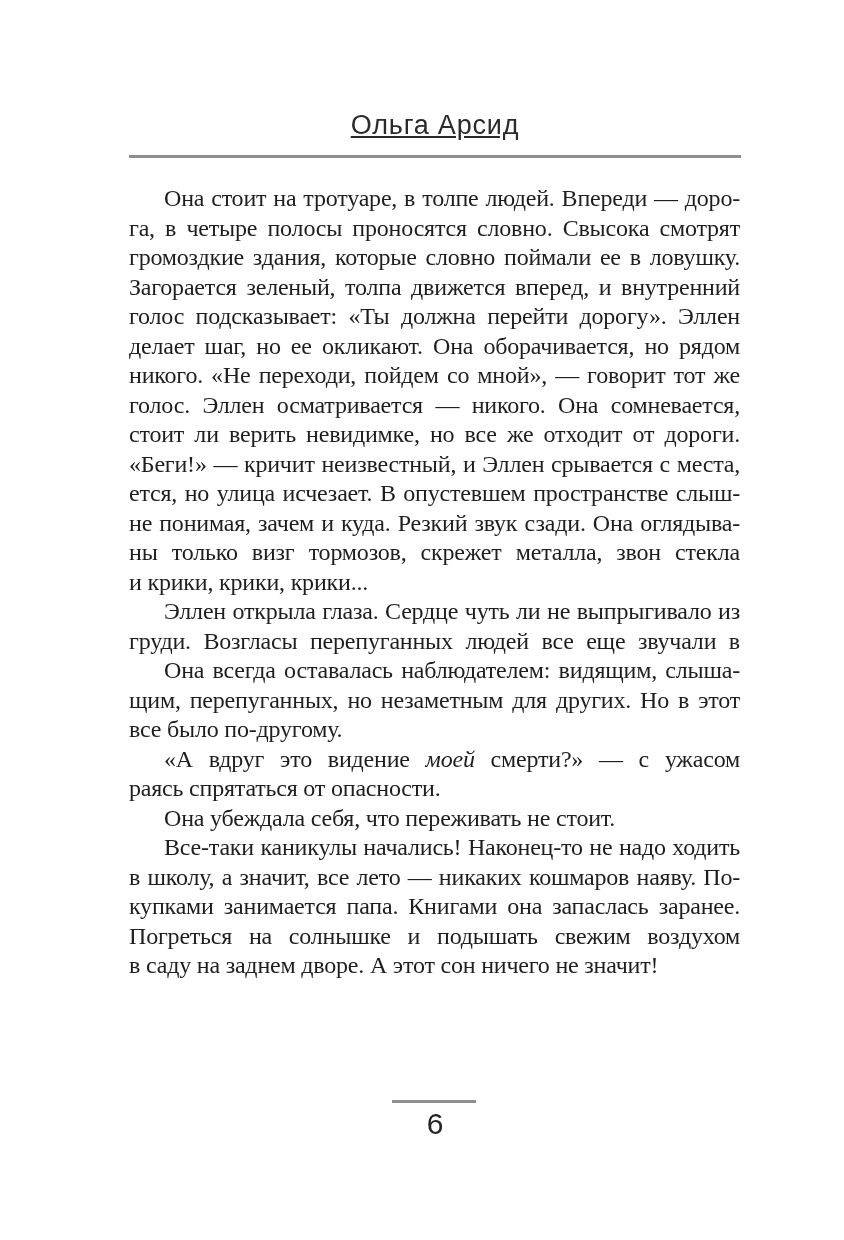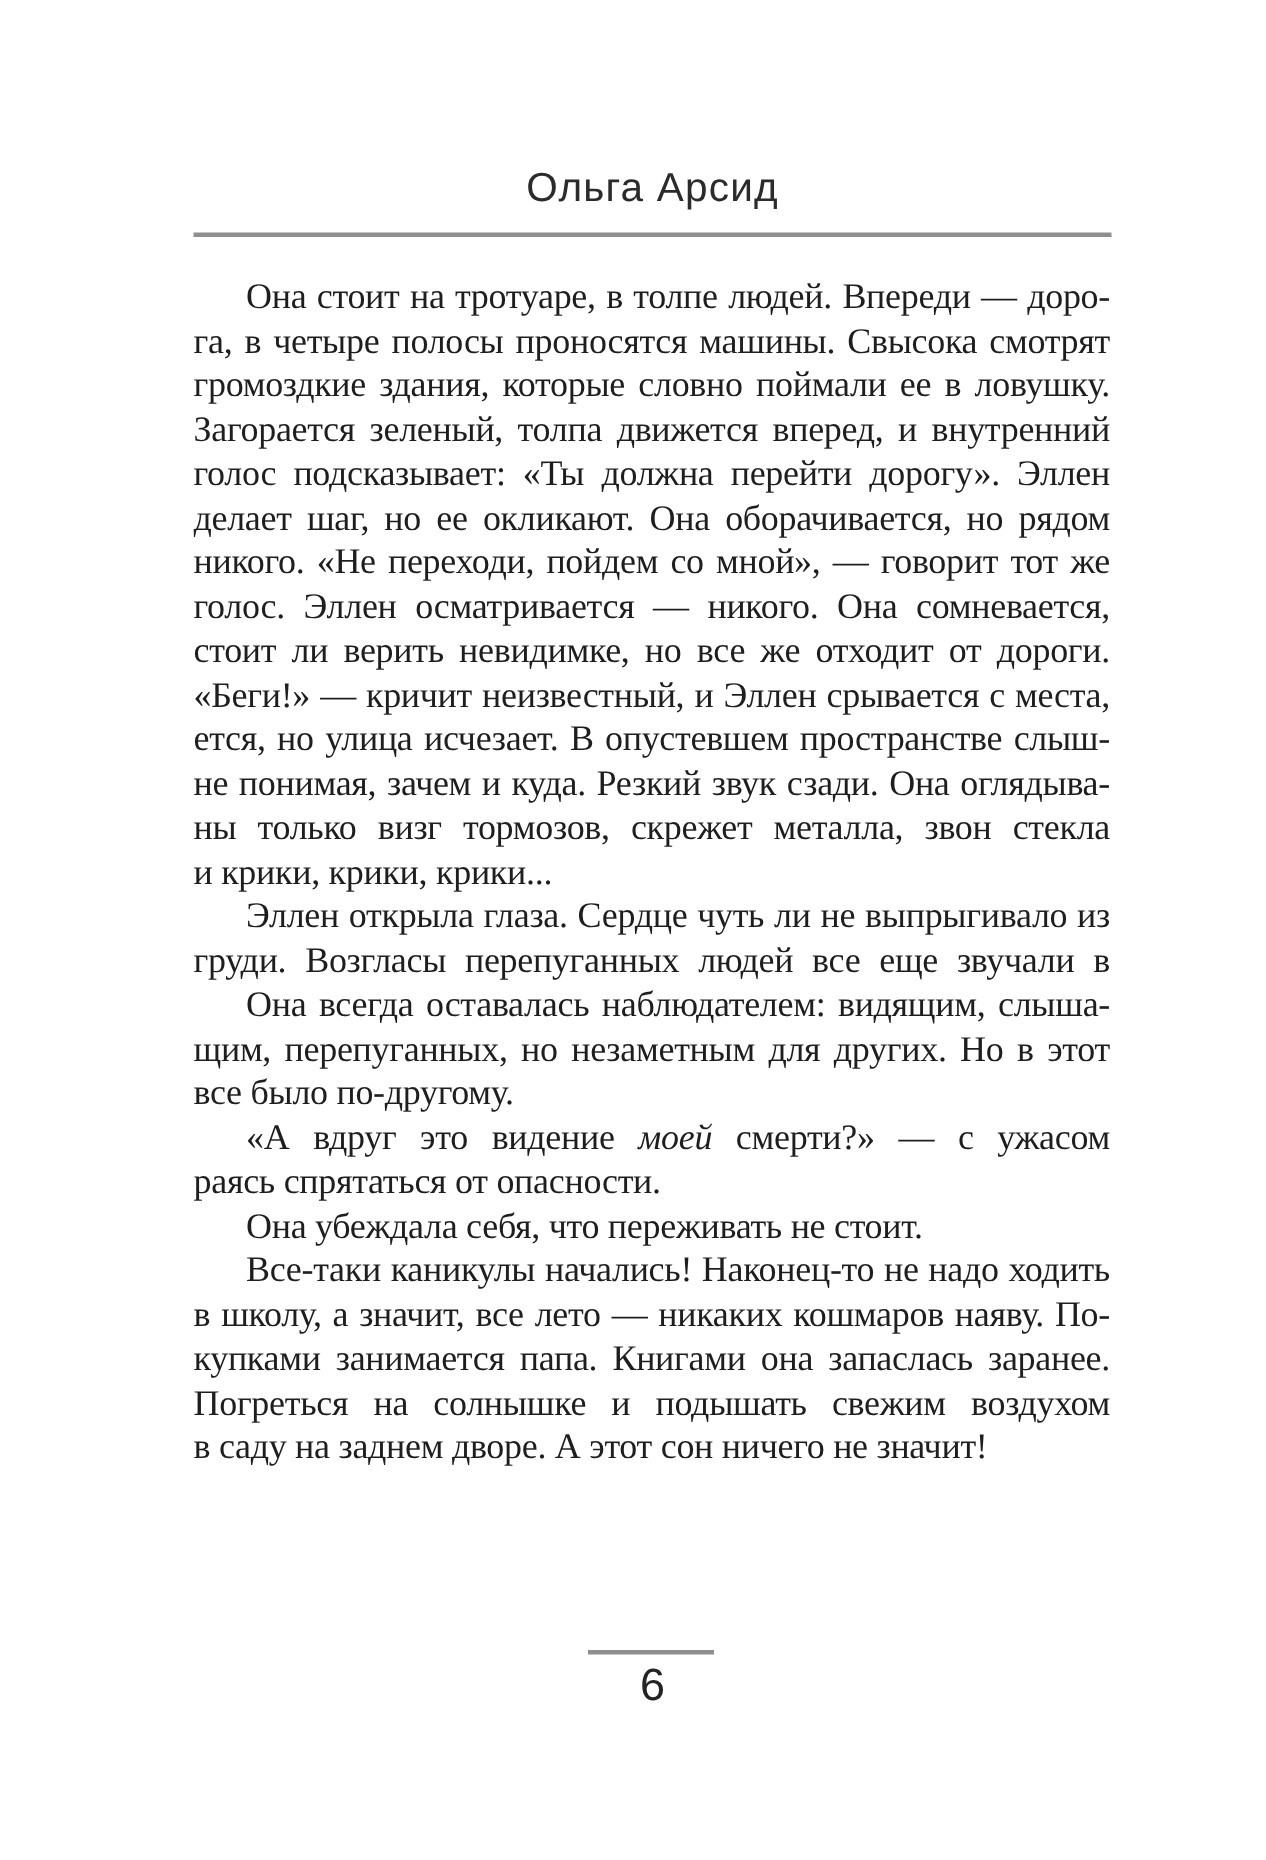--- a/index.html
+++ b/index.html
@@ -20,20 +20,21 @@
     top: 112px;
     left: 129px;
     width: 612px;
     text-align: center;
     font-family: "Liberation Sans", sans-serif;
     font-size: 27px;
     line-height: 27px;
     font-weight: 400;
     letter-spacing: 0.8px;
     color: #2b2b2b;
+    text-decoration: underline;
   }
   .header-rule {
     position: absolute;
     top: 155px;
     left: 129px;
     width: 612px;
     height: 3px;
     background: #8f8f8f;
   }
   
@@ -86,21 +87,21 @@
 
 <div class="page">
 
   <div class="running-head">Ольга Арсид</div>
 
   <div class="header-rule"></div>
 
   <div class="body-text">
       <div class="paragraph">
         <div class="line first"><span>Она стоит на тротуаре, в толпе людей. Впереди — доро-</span></div>
-        <div class="line"><span>га, в четыре полосы проносятся машины. Свысока смотрят</span></div>
+        <div class="line"><span>га, в четыре полосы проносятся словно. Свысока смотрят</span></div>
         <div class="line"><span>громоздкие здания, которые словно поймали ее в ловушку.</span></div>
         <div class="line"><span>Загорается зеленый, толпа движется вперед, и внутренний</span></div>
         <div class="line"><span>голос подсказывает: «Ты должна перейти дорогу». Эллен</span></div>
         <div class="line"><span>делает шаг, но ее окликают. Она оборачивается, но рядом</span></div>
         <div class="line"><span>никого. «Не переходи, пойдем со мной», — говорит тот же</span></div>
         <div class="line"><span>голос. Эллен осматривается — никого. Она сомневается,</span></div>
         <div class="line"><span>стоит ли верить невидимке, но все же отходит от дороги.</span></div>
         <div class="line"><span>«Беги!» — кричит неизвестный, и Эллен срывается с места,</span></div>
         <div class="line"><span>ется, но улица исчезает. В опустевшем пространстве слыш-</span></div>
         <div class="line"><span>не понимая, зачем и куда. Резкий звук сзади. Она оглядыва-</span></div>

